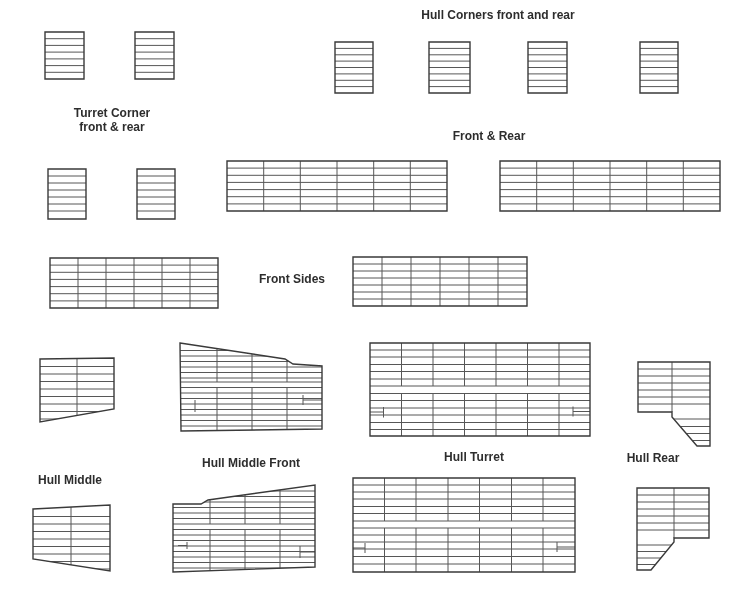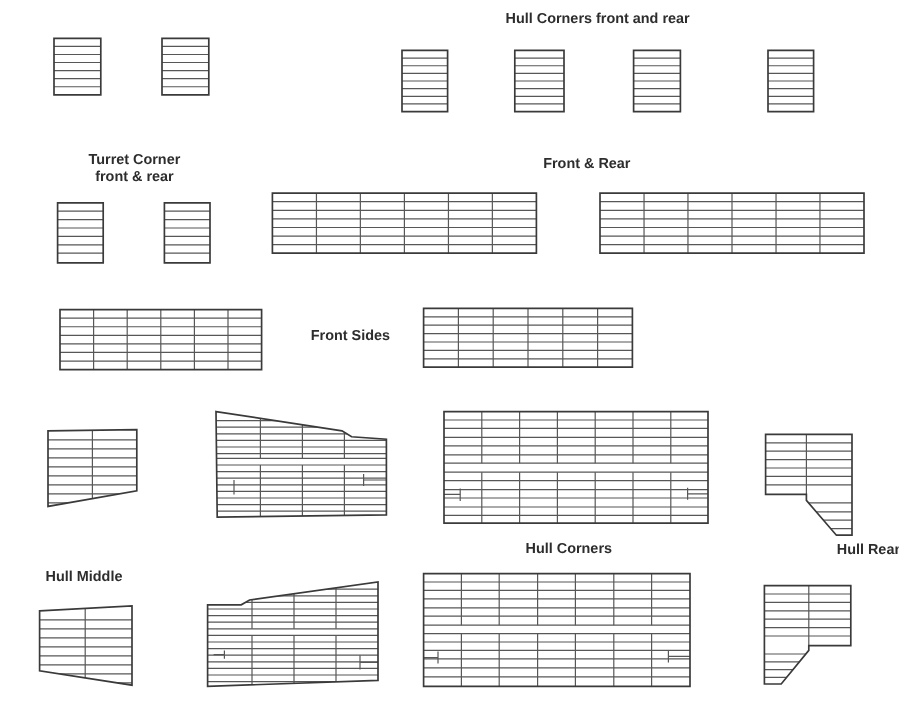--- a/index.html
+++ b/index.html
@@ -14,27 +14,27 @@
   .label{
     position:absolute;
     font-weight:bold;
     font-size:12px;
     color:#2d2d2d;
     text-align:center;
     white-space:pre-line;
     line-height:14px;
   }
   #lbl-hull-corners{left:398px;top:8px;width:200px;}
-  #lbl-turret-corner{left:52px;top:106px;width:120px;margin-top:20px;}
+  #lbl-turret-corner{left:52px;top:106px;width:120px;}
   #lbl-front-rear{left:439px;top:129px;width:100px;}
   #lbl-turret-sides{left:247px;top:272px;width:90px;}
   #lbl-hull-front{left:30px;top:473px;width:80px;}
   #lbl-hull-middle-front{left:186px;top:456px;width:130px;}
   #lbl-hull-middle{left:424px;top:450px;width:100px;}
-  #lbl-hull-rear{left:660px;top:451px;width:90px;text-align:right;}
+  #lbl-hull-rear{left:608px;top:451px;width:90px;}
 </style>
 </head>
 <body>
 
 <div class="sheet">
   <svg id="diagram" width="749" height="599" viewBox="0 0 749 599">
       <clipPath id="clip-0">
         <polygon points="45,32 84,32 84,79 45,79"></polygon>
       </clipPath>
       <g clip-path="url(#clip-0)" stroke="#575757" stroke-width="1">
@@ -396,15 +396,16 @@
       </g>
       <polygon points="637,488 709,488 709,538 674,538 674,542 651,570 637,570" fill="none" stroke="#3a3a3a" stroke-width="1.4"></polygon>
     </svg>
 
   <div class="label" id="lbl-hull-corners">Hull Corners front and rear</div>
   <div class="label" id="lbl-turret-corner">Turret Corner
 front &amp; rear</div>
   <div class="label" id="lbl-front-rear">Front &amp; Rear</div>
   <div class="label" id="lbl-turret-sides">Front Sides</div>
   <div class="label" id="lbl-hull-front">Hull Middle</div>
-  <div class="label" id="lbl-hull-middle">Hull Corners</div>
+  <div class="label" id="lbl-hull-middle-front">Hull Middle Front</div>
+  <div class="label" id="lbl-hull-middle">Hull Turret</div>
   <div class="label" id="lbl-hull-rear">Hull Rear</div>
 </div>
 
 </body></html>

